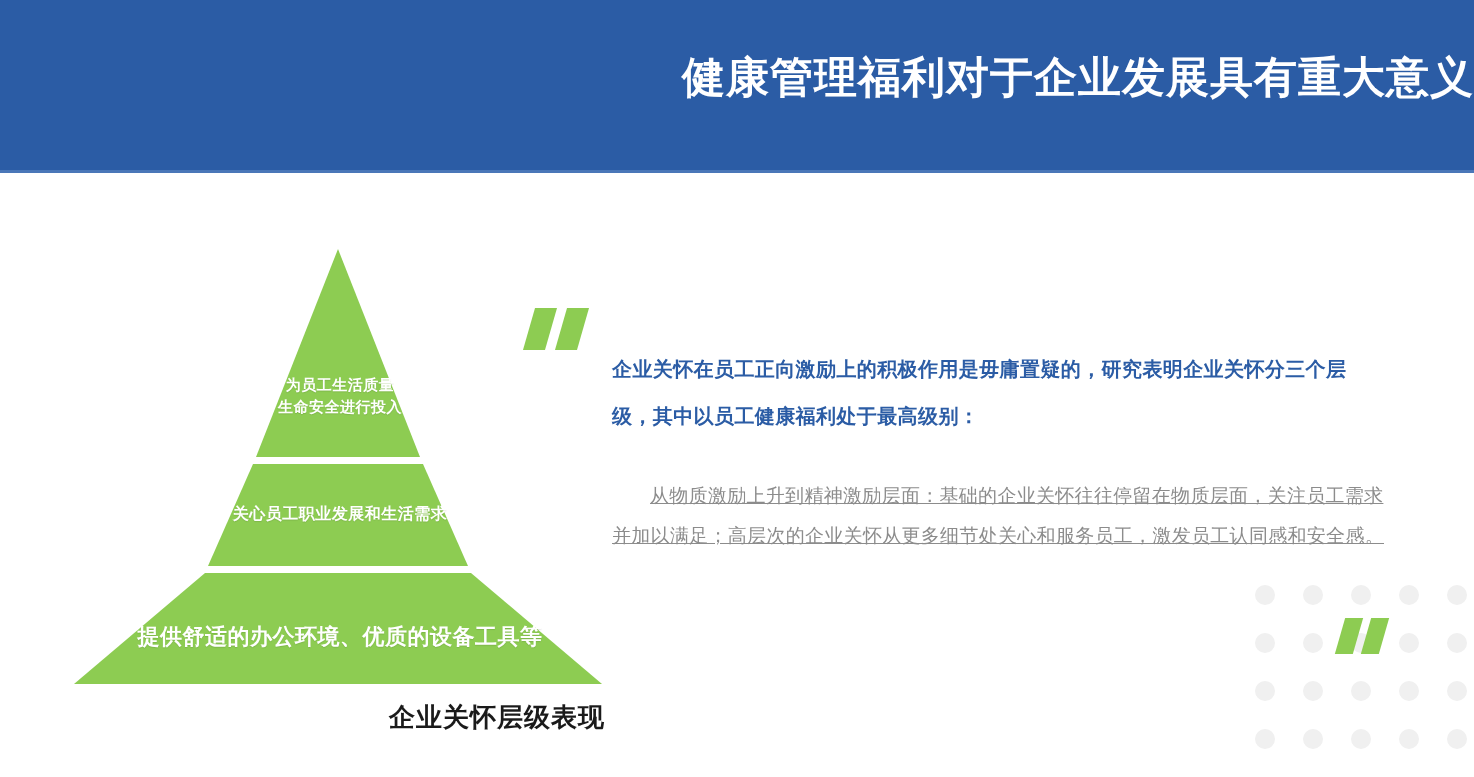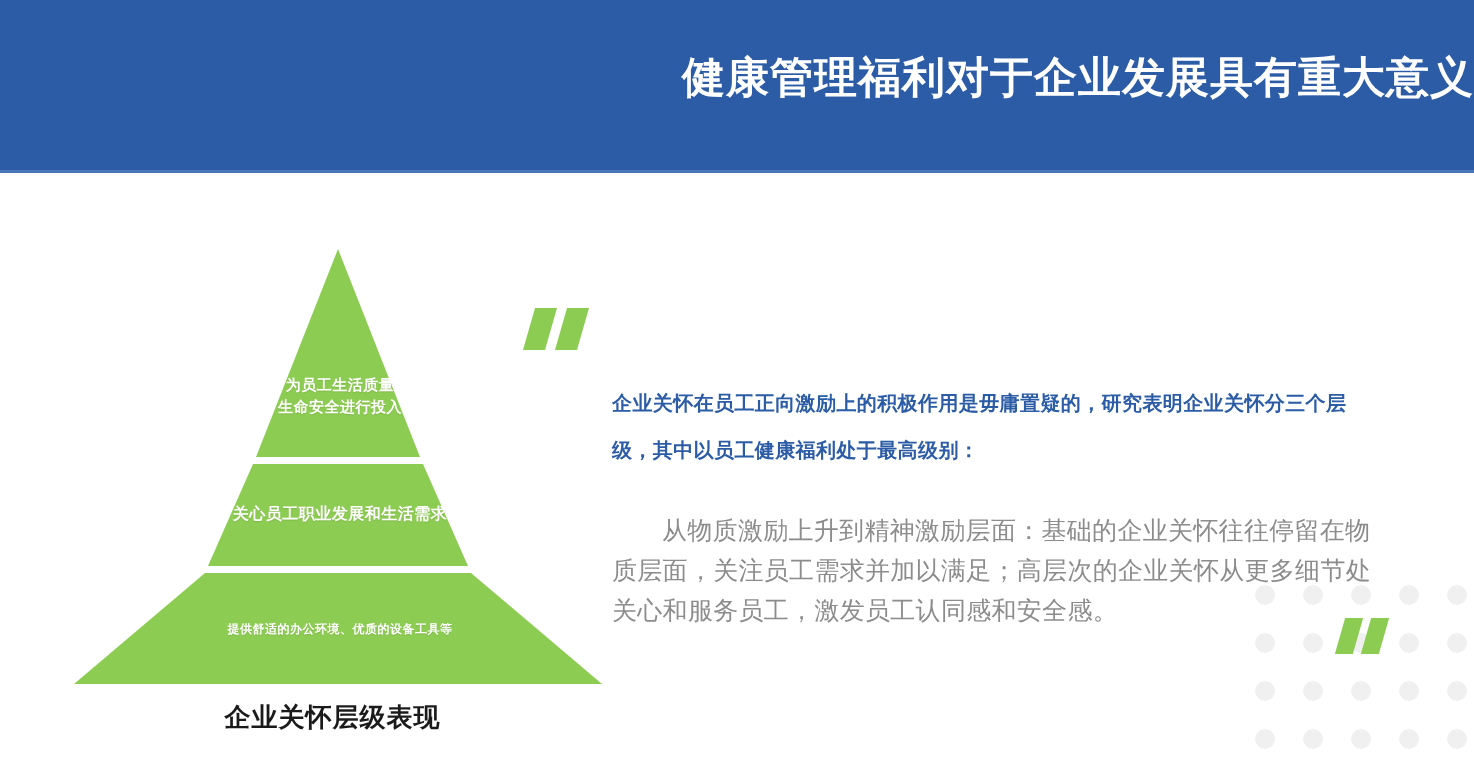--- a/index.html
+++ b/index.html
@@ -90,29 +90,29 @@
     font-size: 15px;
     letter-spacing: 0.5px;
   }
   .tier-label.tier-mid {
     top: 263px;
     font-size: 16px;
     letter-spacing: 0.5px;
   }
   .tier-label.tier-base {
     top: 382px;
-    font-size: 12px;
+    font-size: 22px;
     letter-spacing: 0.5px;
   }
   .pyramid-caption {
     position: absolute;
     left: 60px;
     top: 700px;
     width: 545px;
-    text-align: center;
+    text-align: right;
     color: #1A1A1A;
     font-size: 26px;
     font-weight: bold;
     letter-spacing: 1px;
   }
 
   
   .quote-mark {
     position: absolute;
     display: block;
@@ -139,39 +139,40 @@
     height: 36px;
   }
   .quote-deco .quote-bar { width: 18px; height: 36px; top: 0; }
   .quote-deco .qb1 { left: 2px; }
   .quote-deco .qb2 { left: 28px; }
 
   
   .text-col {
     position: absolute;
     left: 612px;
-    top: 380px;
+    top: 346px;
     width: 775px;
   }
   .lead-paragraph {
     color: #2B5CA5;
     font-size: 20px;
     font-weight: bold;
     line-height: 47px;
     letter-spacing: 0.4px;
     margin: 0;
   }
   .body-paragraph {
     color: #8C8C8C;
-    font-size: 25px;
+    font-size: 19px;
     font-weight: normal;
     line-height: 40px;
     letter-spacing: 0.3px;
     margin: 36px 0 0 0;
     text-indent: 2em;
+    text-decoration: underline;
   }
 </style>
 </head>
 <body>
 
 <div class="header-band"></div>
 <div class="header-band-edge"></div>
 <div class="header-title">健康管理福利对于企业发展具有重大意义</div>
 
 <div class="dot-grid">

